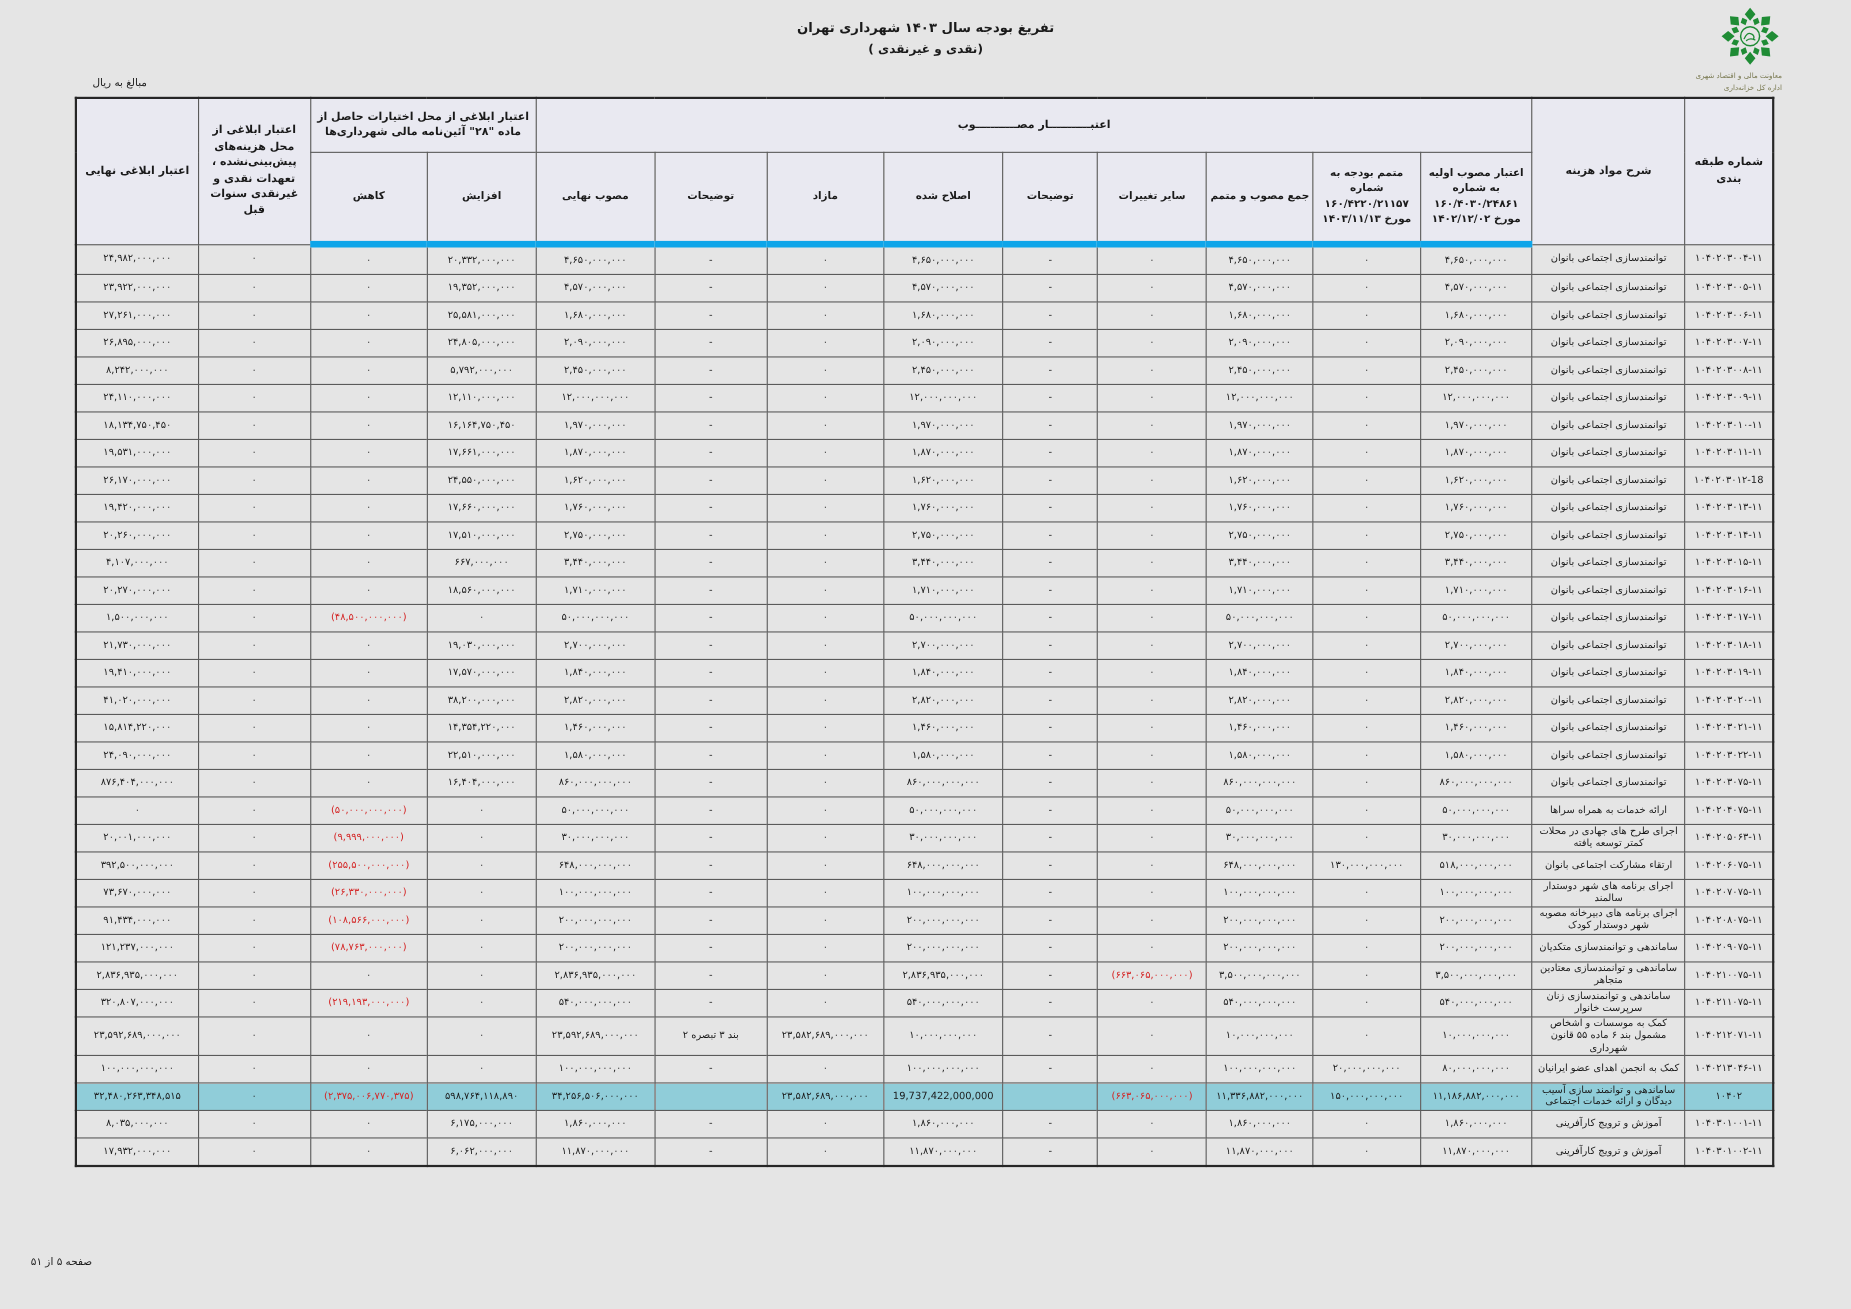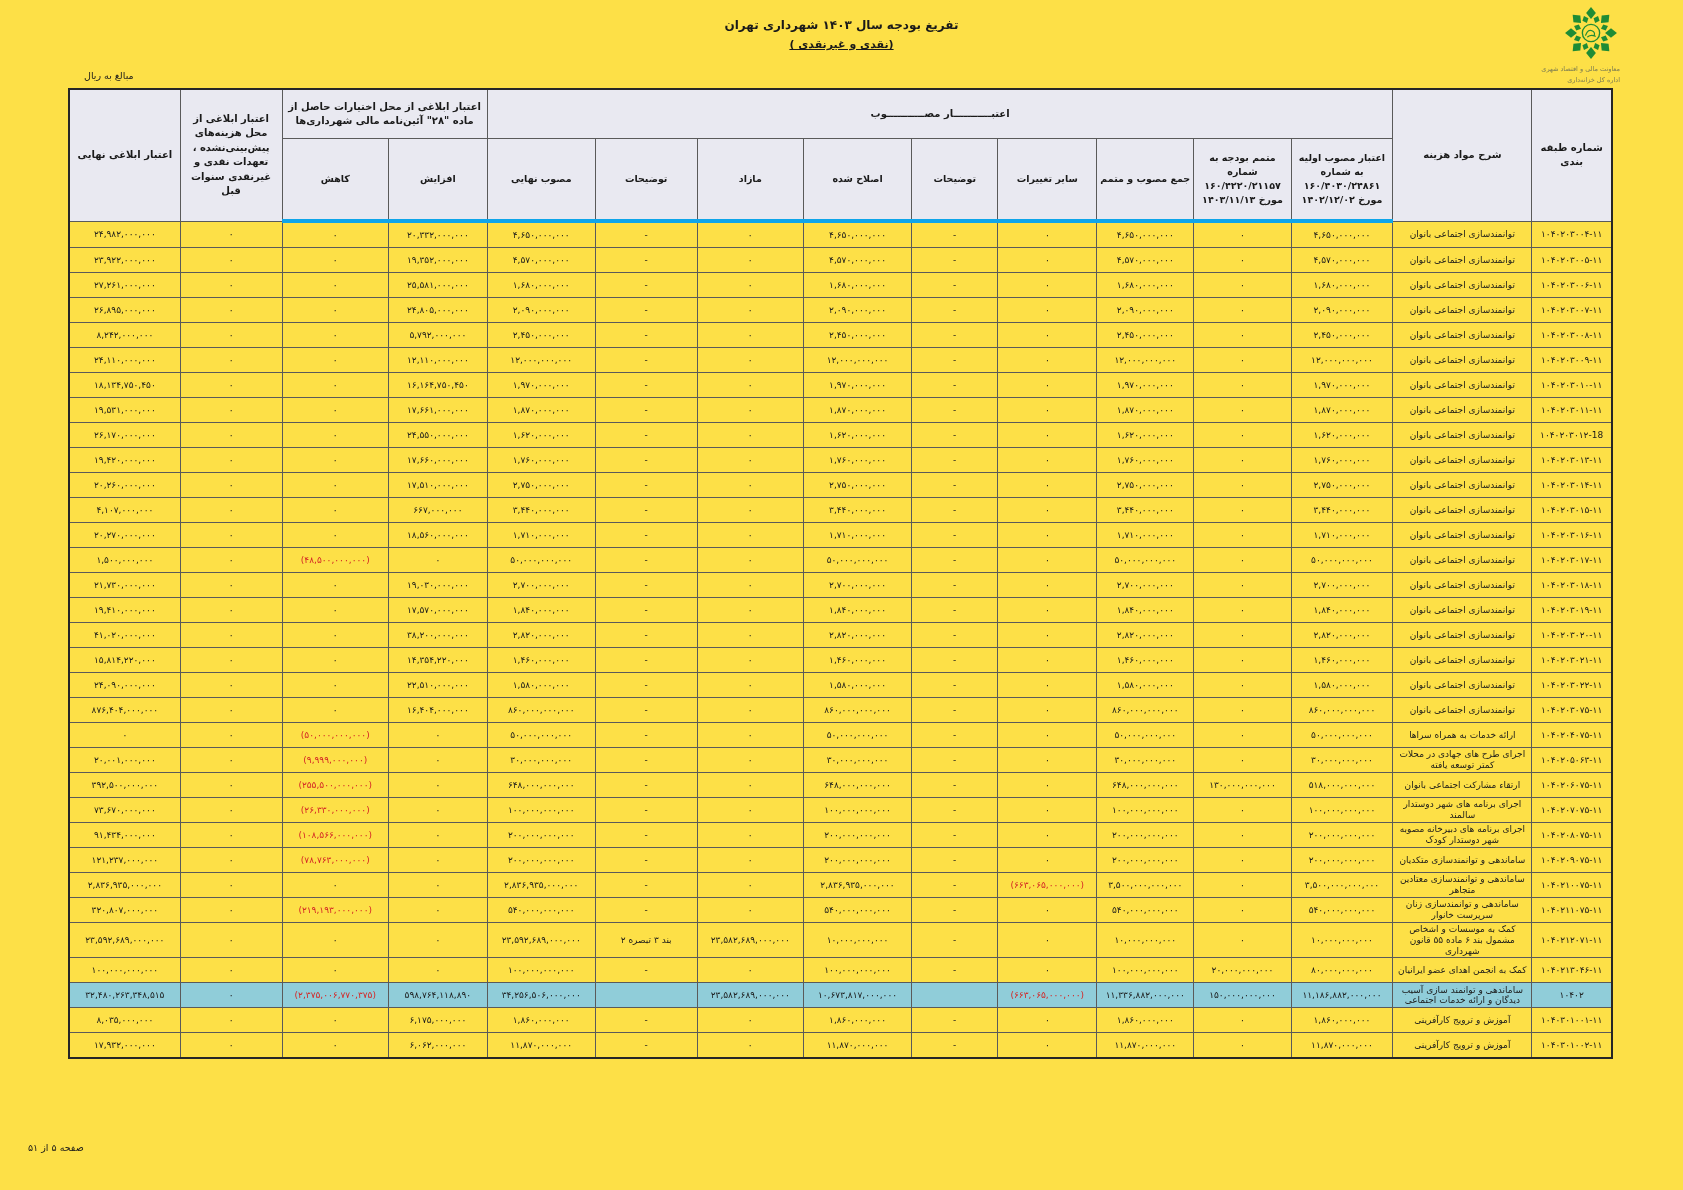--- a/index.html
+++ b/index.html
@@ -1,41 +1,41 @@
 <!DOCTYPE html>
 <html lang="fa"><head>
 <meta charset="utf-8">
 <style>
   html,body{margin:0;padding:0;background:#fff;}
   .page{
-    position:relative;width:1683px;height:1190px;background:#fde047;
+    position:relative;width:1683px;height:1190px;background:#e5e5e5;
     font-family:"DejaVu Sans",sans-serif;color:#1a1a1a;overflow:hidden;
   }
   .title-block{position:absolute;top:14px;left:0;width:100%;text-align:center;direction:rtl;}
   .title-line1{font-size:12px;font-weight:bold;margin:4px 0 0 0;}
   .title-line2{font-size:11.5px;font-weight:bold;margin:7px 0 0 0;}
-  .title-line3{font-size:11px;font-weight:bold;margin:6px 0 0 0;text-decoration:underline;}
+  .title-line3{font-size:11px;font-weight:bold;margin:6px 0 0 0;}
   .unit-label{position:absolute;top:70px;left:84px;font-size:9.5px;direction:rtl;}
   .logo-block{position:absolute;top:6px;left:1500px;width:120px;text-align:right;direction:rtl;}
   .logo-emblem{width:58px;height:54px;display:inline-block;}
   .logo-caption{font-size:6.5px;color:#7a7a52;line-height:1.5;margin-top:1px;}
   .table-wrap{position:absolute;top:88px;left:68px;width:1545px;}
   table.data-table{
     width:100%;border-collapse:collapse;table-layout:fixed;direction:rtl;
     border:2px solid #262626;
   }
   table.data-table th, table.data-table td{
     border:1px solid #5a5a5a;text-align:center;vertical-align:middle;
     padding:1px 2px;overflow:hidden;
   }
   table.data-table thead th{
     background:#e9e9f1;font-weight:bold;font-size:9.5px;line-height:1.45;
   }
   thead tr.tier1 th{height:46px;font-size:10px;}
-  thead tr.tier2 th{height:78px;border-bottom:4px solid #0ea5e9;margin-top:24px;}
+  thead tr.tier2 th{height:78px;border-bottom:6px solid #0ea5e9;margin-top:24px;}
   table.data-table td{font-size:9px;height:22px;line-height:1.2;}
   td.desc-cell{text-align:right;padding-right:4px;font-size:9px;margin-top:36px;}
   td.neg{color:#d42525;}
   tr.highlight td{background:#90cdd9;}
   .footer-note{position:absolute;top:1142px;left:28px;font-size:9.5px;direction:rtl;text-align:right;}
 </style>
 </head>
 <body>
 
 <div class="page">
@@ -630,21 +630,21 @@
             <td dir="ltr">۱۰۰,۰۰۰,۰۰۰,۰۰۰</td>
           </tr>
           <tr class="highlight">
             <td dir="ltr">۱۰۴۰۲</td>
             <td class="desc-cell">ساماندهی و توانمند سازی آسیب دیدگان و ارائه خدمات اجتماعی</td>
             <td dir="ltr">۱۱,۱۸۶,۸۸۲,۰۰۰,۰۰۰</td>
             <td dir="ltr">۱۵۰,۰۰۰,۰۰۰,۰۰۰</td>
             <td dir="ltr">۱۱,۳۳۶,۸۸۲,۰۰۰,۰۰۰</td>
             <td class="neg" dir="ltr">(۶۶۳,۰۶۵,۰۰۰,۰۰۰)</td>
             <td></td>
-            <td dir="ltr">۱۰,۶۷۳,۸۱۷,۰۰۰,۰۰۰</td>
+            <td dir="ltr">19,737,422,000,000</td>
             <td dir="ltr">۲۳,۵۸۲,۶۸۹,۰۰۰,۰۰۰</td>
             <td></td>
             <td dir="ltr">۳۴,۲۵۶,۵۰۶,۰۰۰,۰۰۰</td>
             <td dir="ltr">۵۹۸,۷۶۴,۱۱۸,۸۹۰</td>
             <td class="neg" dir="ltr">(۲,۳۷۵,۰۰۶,۷۷۰,۳۷۵)</td>
             <td dir="ltr">۰</td>
             <td dir="ltr">۳۲,۴۸۰,۲۶۳,۳۴۸,۵۱۵</td>
           </tr>
           <tr>
             <td dir="ltr">۱۰۴۰۳۰۱۰۰۱-۱۱</td>

